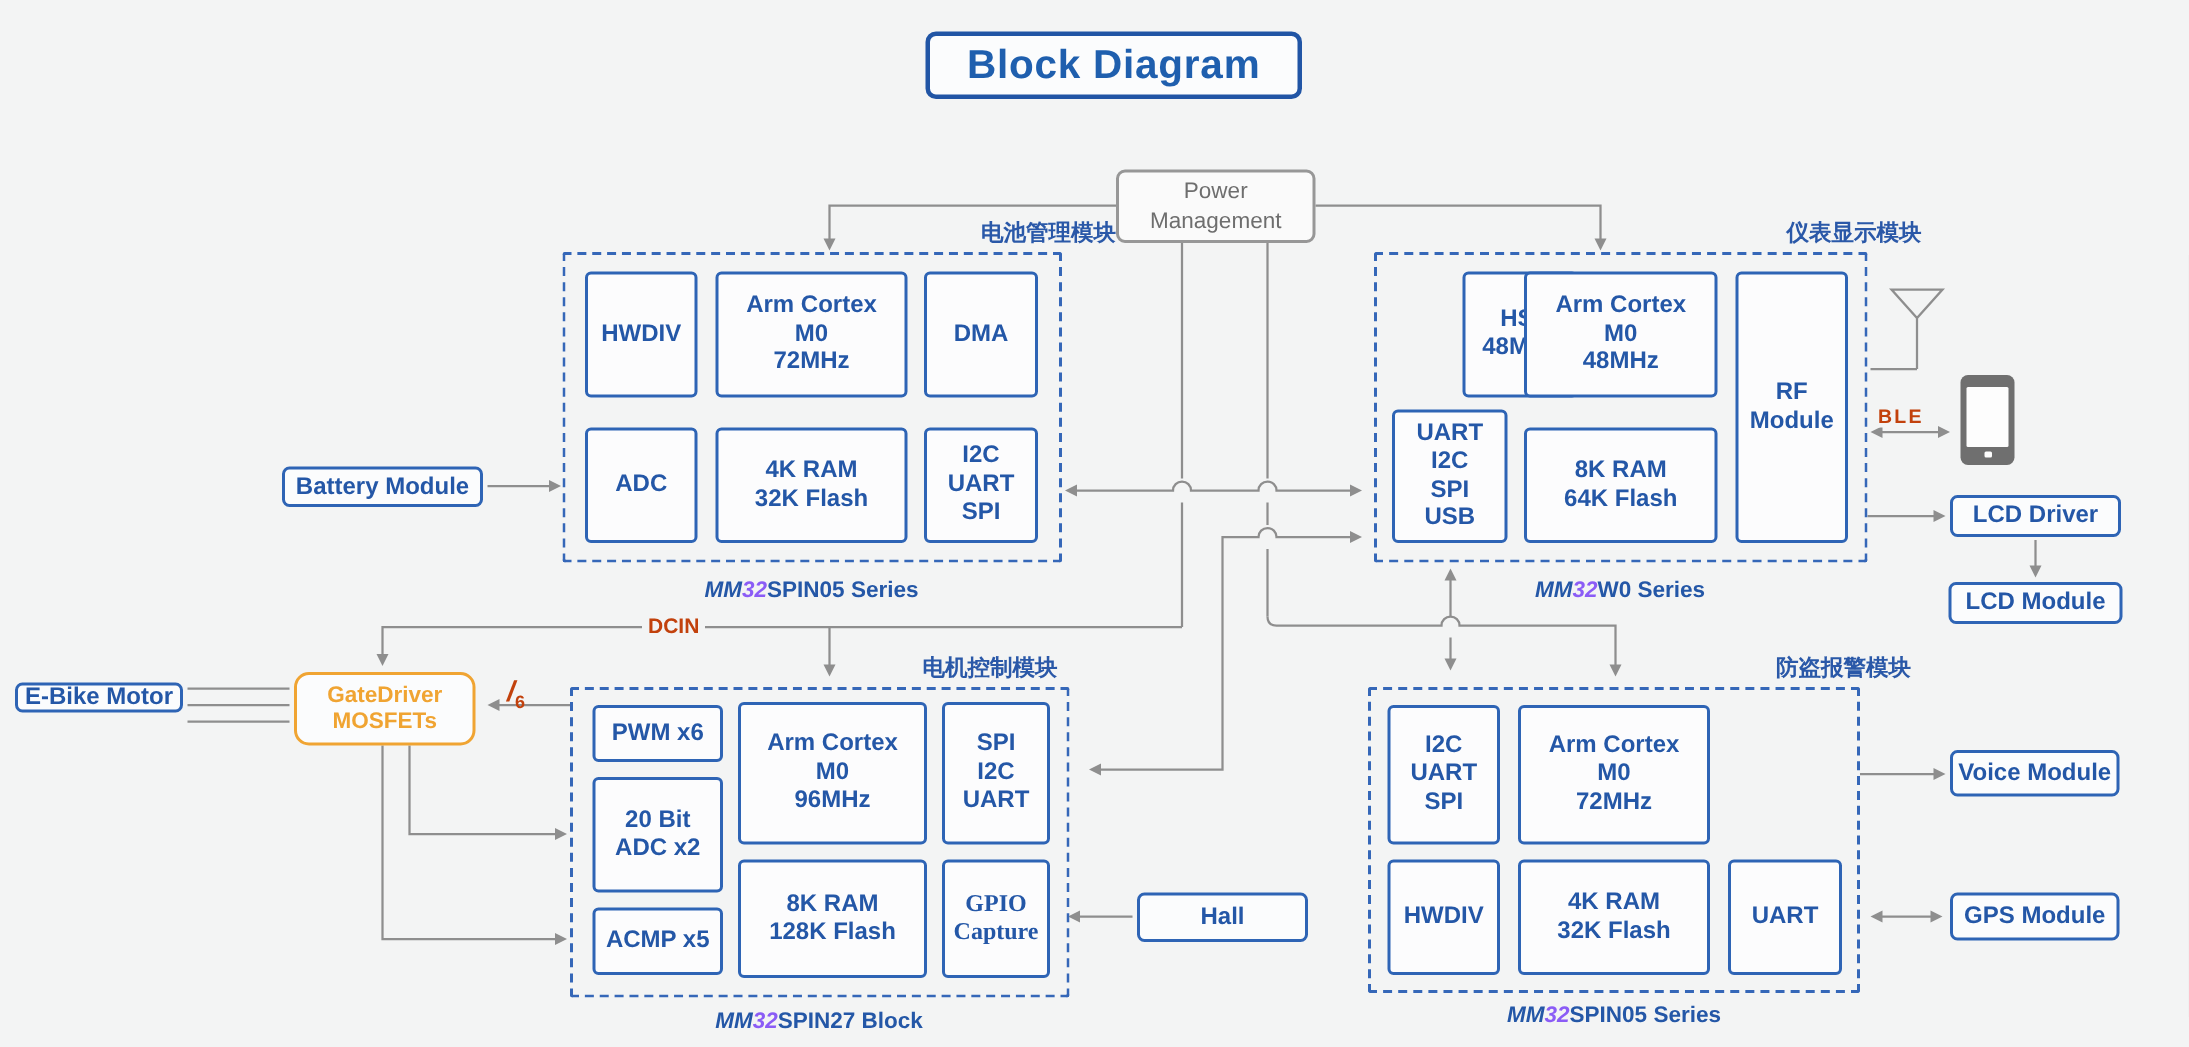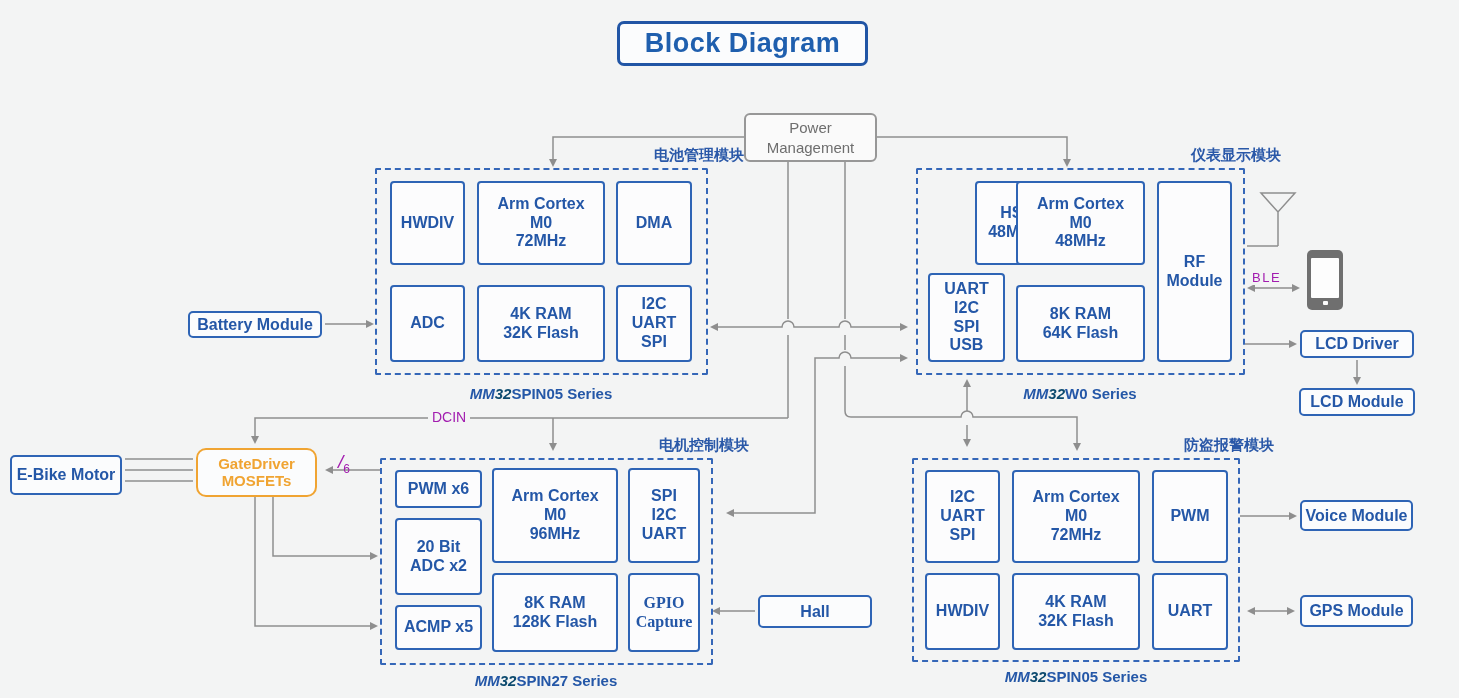--- a/index.html
+++ b/index.html
@@ -28,34 +28,34 @@
   }
   .mod{position:absolute;border:2px dashed #3567b8;border-radius:2px;}
   .mod-title{
     position:absolute;color:#2a58a8;font-weight:bold;font-size:15px;white-space:nowrap;
   }
   .series{
     position:absolute;transform:translateX(-50%);white-space:nowrap;
     font-size:15px;font-weight:bold;color:#2457a7;
   }
   .series .mm{font-style:italic;}
-  .series .num{font-style:italic;color:#0c4a6e;}
+  .series .num{font-style:italic;color:#8b5cf6;}
   .block{
     position:absolute;background:#fcfcfd;border:2px solid #2e64b5;border-radius:4px;
     display:flex;align-items:center;justify-content:center;text-align:center;
     color:#2457a7;font-size:16px;font-weight:bold;line-height:1.18;white-space:pre-line;
   }
   .pbox{
     position:absolute;background:#fbfcfd;border:2px solid #2e64b5;border-radius:5px;
     display:flex;align-items:center;justify-content:center;text-align:center;
     color:#2457a7;font-size:16px;font-weight:bold;line-height:1.1;white-space:pre-line;
   }
   .pbox.orange{border-color:#f0a432;color:#f0a432;border-radius:10px;font-size:15px;}
-  .wlabel{position:absolute;color:#a21caf;background:#f3f4f4;padding:0 4px;
-    font-size:14px;font-weight:400;}
+  .wlabel{position:absolute;color:#c2410c;background:#f3f4f4;padding:0 4px;
+    font-size:14px;font-weight:700;}
   .ble{font-size:13px;letter-spacing:1.5px;padding:0;}
   .bus6{font-size:19px;font-style:italic;background:transparent;}
   .bus6 sub{font-size:12px;font-style:normal;}
   .phone{position:absolute;left:1307px;top:250px;width:36px;height:60px;
     background:#6f6f6f;border-radius:5px;}
   .phone .screen{position:absolute;left:4px;top:8px;width:28px;height:40px;
     background:#fdfdfd;border-radius:1px;}
   .phone .btn{position:absolute;left:15.5px;top:51px;width:5px;height:3.5px;
     background:#fdfdfd;border-radius:1px;}
 </style>
@@ -161,22 +161,22 @@
   <div class="block" style="left:1157px;top:181px;width:75px;height:181px;">RF
 Module</div>
   <div class="block" style="left:928px;top:273px;width:77px;height:89px;">UART
 I2C
 SPI
 USB</div>
   <div class="block" style="left:1016px;top:285px;width:129px;height:77px;">8K RAM
 64K Flash</div>
 
   <div class="mod" style="left:380px;top:458px;width:333px;height:207px;"></div>
-  <div class="mod-title" style="right:746px;top:436px;">电机控制模块</div>
-  <div class="series" style="left:546px;top:672px;"><span class="mm">MM</span><span class="num">32</span><span>SPIN27 Series</span></div>
+  <div class="mod-title" style="right:790px;top:436px;">电机控制模块</div>
+  <div class="series" style="left:546px;top:672px;"><span class="mm">MM</span><span class="num">32</span><span>SPIN27 Block</span></div>
   <div class="block" style="left:395px;top:470px;width:87px;height:38px;">PWM x6</div>
   <div class="block" style="left:395px;top:518px;width:87px;height:77px;">20 Bit
 ADC x2</div>
   <div class="block" style="left:395px;top:605px;width:87px;height:45px;">ACMP x5</div>
   <div class="block" style="left:492px;top:468px;width:126px;height:95px;">Arm Cortex
 M0
 96MHz</div>
   <div class="block" style="left:492px;top:573px;width:126px;height:79px;">8K RAM
 128K Flash</div>
   <div class="block" style="left:628px;top:468px;width:72px;height:95px;">SPI
@@ -187,28 +187,27 @@
 
   <div class="mod" style="left:912px;top:458px;width:328px;height:204px;"></div>
   <div class="mod-title" style="right:221px;top:436px;">防盗报警模块</div>
   <div class="series" style="left:1076px;top:668px;"><span class="mm">MM</span><span class="num">32</span><span>SPIN05 Series</span></div>
   <div class="block" style="left:925px;top:470px;width:75px;height:93px;">I2C
 UART
 SPI</div>
   <div class="block" style="left:1012px;top:470px;width:128px;height:93px;">Arm Cortex
 M0
 72MHz</div>
-  <div class="block" style="left:1152px;top:470px;width:76px;height:93px;">PWM</div>
   <div class="block" style="left:925px;top:573px;width:75px;height:77px;">HWDIV</div>
   <div class="block" style="left:1012px;top:573px;width:128px;height:77px;">4K RAM
 32K Flash</div>
   <div class="block" style="left:1152px;top:573px;width:76px;height:77px;">UART</div>
 
   <div class="pbox" style="left:188px;top:311px;width:134px;height:27px;">Battery Module</div>
-  <div class="pbox" style="left:10px;top:455px;width:112px;height:40px;">E-Bike Motor</div>
+  <div class="pbox" style="left:10px;top:455px;width:112px;height:20px;">E-Bike Motor</div>
   <div class="pbox orange" style="left:196px;top:448px;width:121px;height:49px;">GateDriver
 MOSFETs</div>
   <div class="pbox" style="left:758px;top:595px;width:114px;height:33px;">Hall</div>
   <div class="pbox" style="left:1300px;top:330px;width:114px;height:28px;">LCD Driver</div>
   <div class="pbox" style="left:1299px;top:388px;width:116px;height:28px;">LCD Module</div>
   <div class="pbox" style="left:1300px;top:500px;width:113px;height:31px;">Voice Module</div>
   <div class="pbox" style="left:1300px;top:595px;width:113px;height:32px;">GPS Module</div>
 
   <div class="wlabel" style="left:428px;top:409px;">DCIN</div>
   <div class="wlabel ble" style="left:1252px;top:270px;">BLE</div>

